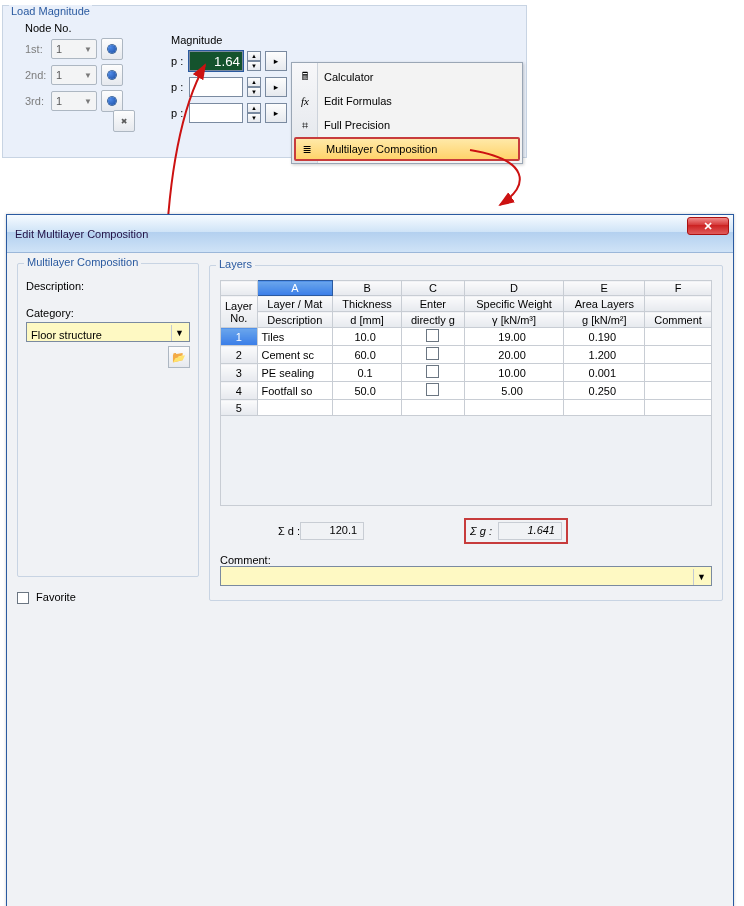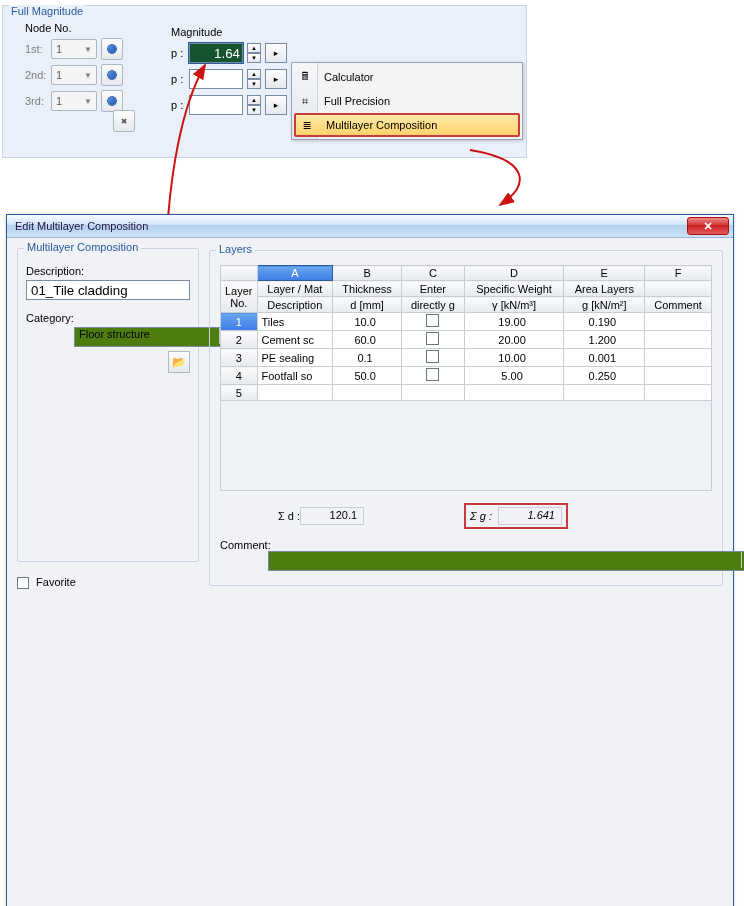--- a/index.html
+++ b/index.html
@@ -11,21 +11,21 @@
 .top-inner { position: absolute; top: 16px; left: 8px; right: 8px; bottom: 6px; }
 .col-nodes { position: absolute; left: 14px; top: 0; }
 .col-nodes .lbl-row { color: #000; margin-bottom: 4px; }
 .col-nodes .row { display: flex; align-items: center; gap: 4px; margin-bottom: 4px; height: 22px; }
 .col-nodes .row .ord { color: #7d7d7d; width: 22px; text-align: left; }
 .node-select { width: 46px; height: 20px; border: 1px solid #adb7c2; background: #f3f4f5; color: #5a5a5a; padding: 0 4px; border-radius: 2px; display: flex; align-items: center; justify-content: space-between; }
 .node-select .arrow { font-size: 8px; color: #7a7a7a; }
 .pick-btn { width: 22px; height: 22px; border: 1px solid #adb7c2; background: linear-gradient(#fdfdfd,#e6e9ee); border-radius: 2px; display:flex; align-items:center; justify-content:center; }
 .pick-btn::before { content:""; width: 10px; height: 10px; border-radius:50%; background: radial-gradient(circle at 30% 30%, #4d8ae8, #1d4fa3); box-shadow: 0 0 0 1px #0a3f82; transform: scale(.8); }
 .extra-btn { position:absolute; left: 102px; top: 88px; width: 22px; height: 22px; border: 1px solid #adb7c2; background: linear-gradient(#fdfdfd,#e6e9ee); border-radius: 2px; font-size:8px; color:#5a5a5a; display:flex; align-items:center; justify-content:center; }
-.col-mag { position: absolute; left: 160px; top: 4px; }
+.col-mag { position: absolute; left: 160px; top: 12px; }
 .col-mag .lbl-row { color: #000; margin-bottom: 4px; }
 .col-mag .row { display: flex; align-items: center; gap: 4px; margin-bottom: 4px; height: 22px; }
 .col-mag .p { color: #000; width: 14px; }
 .mag-input { width: 54px; height: 20px; border: 1px solid #7a8aa0; background: #fff; color: #000; text-align: right; padding: 0 2px; }
 .mag-input.active { background: #14532d; color: #fff; outline: 1px solid #2a5aa0; }
 .spin-group { display:flex; flex-direction: column; }
 .spin-group button { width: 14px; height: 10px; border: 1px solid #7a8aa0; background: linear-gradient(#fdfdfd,#e6e9ee); font-size: 6px; line-height: 6px; padding: 0; }
 .tool-btn { width: 22px; height: 20px; border: 1px solid #7a8aa0; background: linear-gradient(#fdfdfd,#e6e9ee); display:flex; align-items:center; justify-content:center; font-size:9px; }
 
 
@@ -37,33 +37,33 @@
 .ctx-menu .item.highlight { margin: 0 2px; border: 2px solid #c73c3c; border-radius: 2px; background: linear-gradient(#ffe9a8,#ffd36b); padding-left: 30px; }
 .ctx-menu .item.highlight .icon { left: 3px; }
 
 
 svg.connect { position:absolute; left:0; top:0; pointer-events:none; overflow: visible; }
 .red-stroke { stroke: #c11; stroke-width: 2; fill: none; }
 .red-arrow-head { fill: #c11; }
 
 
 .dialog { margin: 56px 6px 8px 6px; border: 1px solid #2a5aa0; box-shadow: 0 0 3px rgba(0,0,0,.2); width: 728px; position: relative; }
-.dialog .titlebar { height: 23px; background: linear-gradient(#f6fbff 0%, #d0e4f7 45%, #b3d0ef 46%, #cfe3f7 100%); border-bottom: 1px solid #9bb7d9; display:flex; align-items:center; padding: 0 4px 0 8px; position:relative; }
+.dialog .titlebar { height: 38px; background: linear-gradient(#f6fbff 0%, #d0e4f7 45%, #b3d0ef 46%, #cfe3f7 100%); border-bottom: 1px solid #9bb7d9; display:flex; align-items:center; padding: 0 4px 0 8px; position:relative; }
 .dialog .titlebar .txt { color: #214; }
 .dialog .titlebar .close { position:absolute; right:4px; top:2px; width: 42px; height: 18px; border-radius: 3px; background: linear-gradient(#f08a8a,#d43535 45%,#c22 46%,#e05a5a); border:1px solid #a11; color:#fff; display:flex; align-items:center; justify-content:center; font-weight:bold; font-size: 11px; }
 .dialog-body { background: #f0f2f5; padding: 10px; position:relative; }
 
 .group { border: 1px solid #c8d4e3; border-radius: 2px; position: relative; }
 .group > .gtitle { position: absolute; top: -8px; left: 6px; color: #2a5aa0; font-size: 11px; background: #f0f2f5; padding: 0 3px; }
 
 .left-col { width: 182px; }
 .left-col .group { padding: 10px 8px 10px 8px; margin-bottom: 8px; }
 .left-col label { display:block; margin-bottom: 3px; }
 .txt-input { width: 100%; height: 20px; border: 1px solid #7a8aa0; background:#fff; padding: 0 4px; }
-.combo { width: 100%; height: 20px; border: 1px solid #7a8aa0; background:#4d7c0f; display:flex; align-items:flex-start; justify-content:space-between; padding: 0 2px 0 4px; margin-bottom: 4px; margin-left: 48px; }
+.combo { width: 100%; height: 20px; border: 1px solid #7a8aa0; background:#fef9c3; display:flex; align-items:flex-end; justify-content:space-between; padding: 0 2px 0 4px; margin-bottom: 4px; }
 .combo .arrow { width: 16px; height: 16px; border-left:1px solid #c2c9d3; display:flex; align-items:center; justify-content:center; font-size:9px; }
 .lib-btn { width: 22px; height: 22px; border: 1px solid #adb7c2; background: linear-gradient(#fdfdfd,#e6e9ee); display:flex; align-items:center; justify-content:center; font-size:11px; margin-left:auto; }
 
 .right-col { position:absolute; left: 202px; right: 10px; top: 12px; }
 .right-col .group { padding: 14px 10px 10px 10px; }
 
 .grid { border: 1px solid #9aa6b5; background:#fff; width: 100%; border-collapse: collapse; font-size: 11px; }
 .grid th, .grid td { border: 1px solid #c8cdd4; padding: 1px 4px; height: 16px; text-align: center; }
 .grid thead th { background: linear-gradient(#fbfbfc,#e6e9ee); font-weight: normal; }
 .grid thead tr.colletters th { height: 14px; }
@@ -85,21 +85,21 @@
 .comment-row .combo { height: 20px; }
 
 .fav-row { position: relative; margin-top: 14px; }
 .fav-row .chk { width:12px; height: 12px; border:1px solid #6b7682; background:#fff; display:inline-block; vertical-align: middle; margin-right: 4px; }
 
 </style>
 </head>
 <body>
 
 <div class="top-panel">
-  <span class="title">Full Magnitude</span>
+  <span class="title">Load Magnitude</span>
   <div class="top-inner">
     <div class="col-nodes">
       <div class="lbl-row">Node No.</div>
       <div class="row">
         <span class="ord">1st:</span>
         <div class="node-select">
             <span>1</span>
             <span class="arrow">▼</span>
           </div>
         <div class="pick-btn"></div>
@@ -155,20 +155,24 @@
     </div>
 
     <div class="ctx-menu">
       <div class="strip"></div>
       <div class="items">
         <div class="item">
           <span class="icon">🖩</span>
           <span>Calculator</span>
         </div>
         <div class="item">
+          <span class="icon" style="font-style:italic; font-family:serif;">fx</span>
+          <span>Edit Formulas</span>
+        </div>
+        <div class="item">
           <span class="icon">⌗</span>
           <span>Full Precision</span>
         </div>
         <div class="item highlight">
           <span class="icon">≣</span>
           <span>Multilayer Composition</span>
         </div>
       </div>
     </div>
 
@@ -192,21 +196,20 @@
     <span class="txt">Edit Multilayer Composition</span>
     <div class="close">✕</div>
   </div>
   <div class="dialog-body">
 
     <div class="left-col">
       <div class="group" style="height: 314px;">
         <span class="gtitle">Multilayer Composition</span>
         <div style="height: 6px;"></div>
         <label>Description:</label>
-        <input class="txt-input" value="01_Tile cladding" style="">
         <div style="height: 12px;"></div>
         <label>Category:</label>
         <div class="combo">
           <span>Floor structure</span>
           <span class="arrow">▼</span>
         </div>
         <div style="display:flex;">
             <div class="lib-btn">📂</div>
           </div>
       </div>

